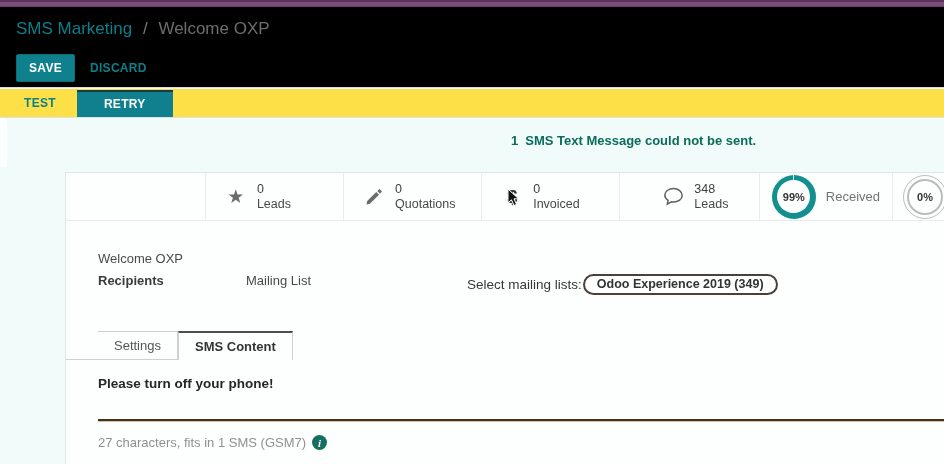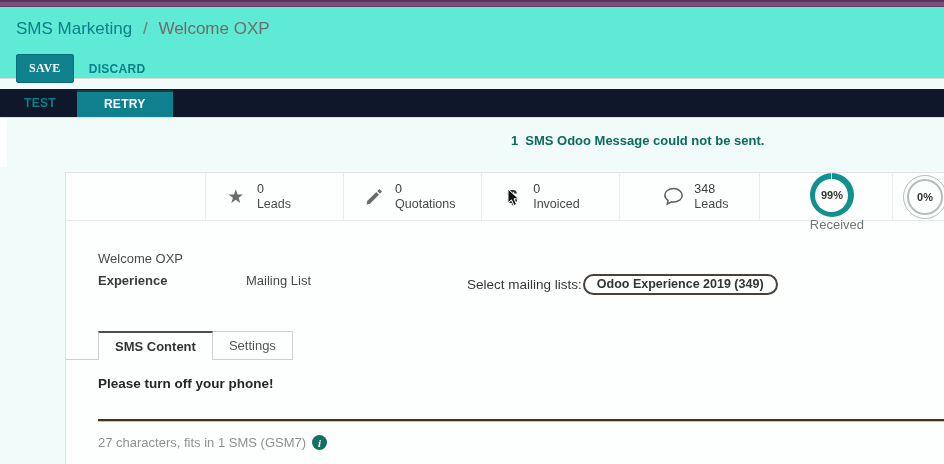--- a/index.html
+++ b/index.html
@@ -6,34 +6,34 @@
   html,body { background:#e8eeee; }
   .screen {
     position:relative; width:944px; height:464px; overflow:hidden;
     background:#f1fbfa; font-family:"Liberation Sans", sans-serif;
   }
   
   .topbar { position:absolute; left:0; top:0; width:100%; height:7px;
     background:#7c4e7d; border-top:2px solid #5a3459; border-bottom:1px solid #693f69; }
 
   
-  .header { position:absolute; left:0; top:7px; width:100%; height:72px;
-    background:#5eead4; border-bottom:1px solid #d9dedd; }
+  .header { position:absolute; left:0; top:7px; width:100%; height:81px;
+    background:#000000; border-bottom:1px solid #d9dedd; }
   .breadcrumb { position:absolute; left:16px; top:12px; font-size:17px; }
   .crumb-parent { color:#0d7f8a; cursor:pointer; }
   .crumb-sep { color:#777; margin:0 6px; }
   .crumb-current { color:#6d6d6d; }
   .hdr-actions { position:absolute; left:16px; top:47px; display:flex; align-items:center; gap:15px; }
   .btn-save { background:#0e818d; color:#fff; font-size:12px; font-weight:bold;
-    border:1px solid #0b6f79; border-radius:2px; padding:6px 12px; letter-spacing:.3px; cursor:pointer;font-family:Liberation Serif, serif; }
+    border:1px solid #0b6f79; border-radius:2px; padding:6px 12px; letter-spacing:.3px; cursor:pointer; }
   .link-discard { color:#0d7f8a; font-size:12px; font-weight:bold; letter-spacing:.3px; cursor:pointer; }
 
   
   .toolbar2 { position:absolute; left:0; top:89px; width:100%; height:29px;
-    background:#0f172a; border-bottom:1px solid #dee3e2; display:flex; align-items:center; }
+    background:#fde047; border-bottom:1px solid #dee3e2; display:flex; align-items:center; }
   .btn-test { color:#0d7f8a; font-size:12px; font-weight:bold; margin-left:24px; letter-spacing:.3px; cursor:pointer; }
   .btn-retry { background:#0f818e; color:#fff; font-size:12px; font-weight:bold;
     border:none; border-top:2px solid #1d3a40; padding:5px 27px 6px; margin-left:21px;
     letter-spacing:.3px; cursor:pointer; }
 
   
   .content { position:absolute; left:0; top:118px; width:100%; bottom:0; }
   .left-strip { position:absolute; left:0; top:0; width:7px; height:49px; background:rgba(255,255,255,.85); }
   .notice { position:absolute; left:511px; top:15px; font-size:13px; font-weight:bold; color:#0b6b5c; }
   .notice .cnt { margin-right:7px; }
@@ -117,21 +117,21 @@
 
   <div class="toolbar2">
     <span class="btn-test">TEST</span>
     <button class="btn-retry">RETRY</button>
   </div>
 
   <div class="content">
     <div class="left-strip"></div>
 
     <div class="notice">
-      <span class="cnt">1</span><span>SMS Odoo Message could not be sent.</span>
+      <span class="cnt">1</span><span>SMS Text Message could not be sent.</span>
     </div>
 
     <div class="sheet">
 
       <div class="statrow">
         <div class="stat-spacer"></div>
 
         <div class="stat w140">
           <span class="stat-ico">
               <span class="star-glyph">★</span>
@@ -169,52 +169,52 @@
             <svg width="21" height="19" viewBox="0 0 21 19">
                 <path fill="none" stroke="#5f5f5f" stroke-width="1.5" d="M10.5 1.6c-4.8 0-8.7 2.9-8.7 6.5 0 2.1 1.3 4 3.3 5.2l-.8 3.8 4.2-2.3c.6.1 1.3.2 2 .2 4.8 0 8.7-2.9 8.7-6.5s-3.9-6.9-8.7-6.9z"></path>
               </svg>
           </span>
           <span class="stat-txt">
             <span class="v">348</span>
             <span>Leads</span>
           </span>
         </div>
 
-        <div class="stat w135" style="padding-left:12px;flex-direction:column;">
+        <div class="stat w135" style="padding-left:12px;">
           <span class="pct-ring">
             <span class="pct-inner">99%</span>
           </span>
           <span class="stat-lbl">Received</span>
         </div>
 
         <div class="stat last">
           <span class="pct-ring zero">
             <span class="pct-inner">0%</span>
           </span>
         </div>
       </div>
 
       <div class="form">
         <div class="frow">
           <span class="fvalue">Welcome OXP</span>
         </div>
         <div class="frow">
-          <span class="flabel">Experience</span>
+          <span class="flabel">Recipients</span>
           <span class="fvalue">Mailing List</span>
         </div>
         <div class="mailing">
           <span class="mailing-label">Select mailing lists:</span>
           <span class="tag-pill">Odoo Experience 2019 (349)</span>
         </div>
       </div>
 
       <div class="tabbar">
         <span class="tab-lead"></span>
+        <span class="tab plain">Settings</span>
         <span class="tab active">SMS Content</span>
-        <span class="tab plain">Settings</span>
         <span class="tab-rest"></span>
       </div>
 
       <div class="sms-body">Please turn off your phone!</div>
       <div class="sms-underline"></div>
       <div class="sms-counter">
         <span>27 characters, fits in 1 SMS (GSM7)</span>
         <span class="info-ico">i</span>
       </div>
 

